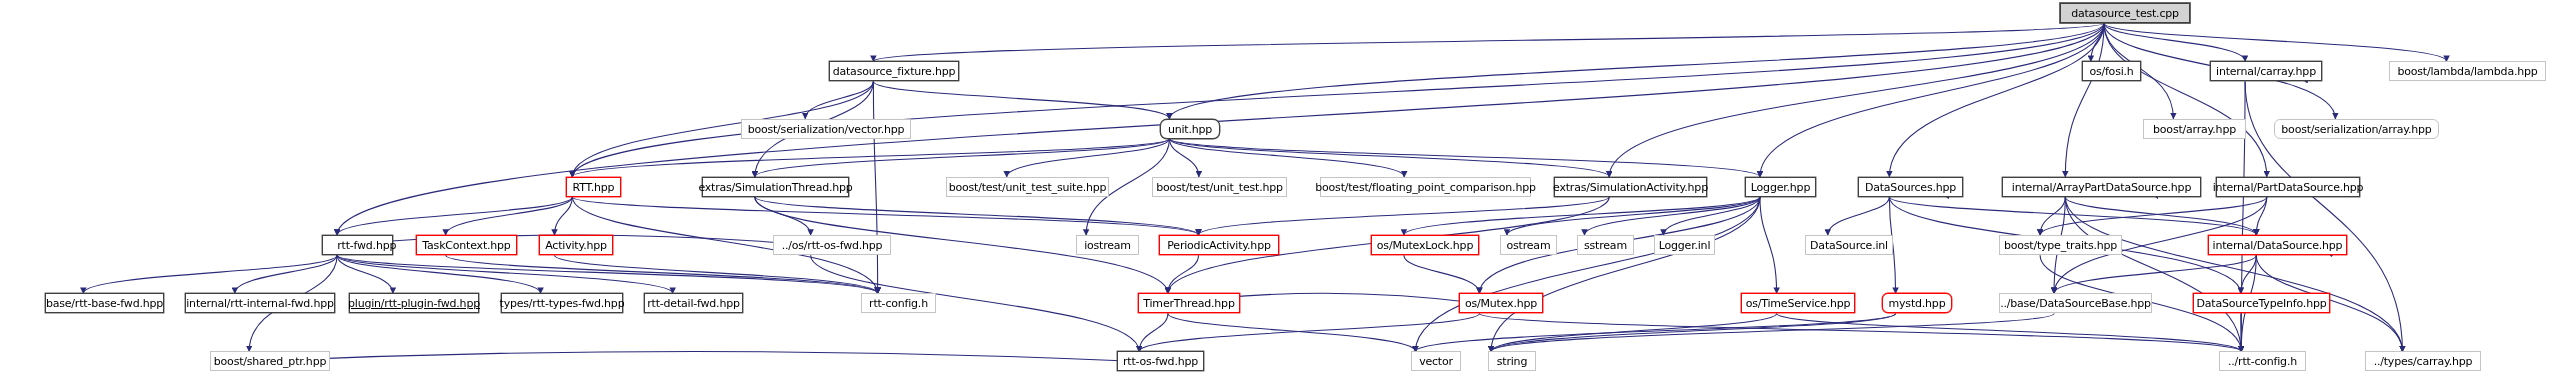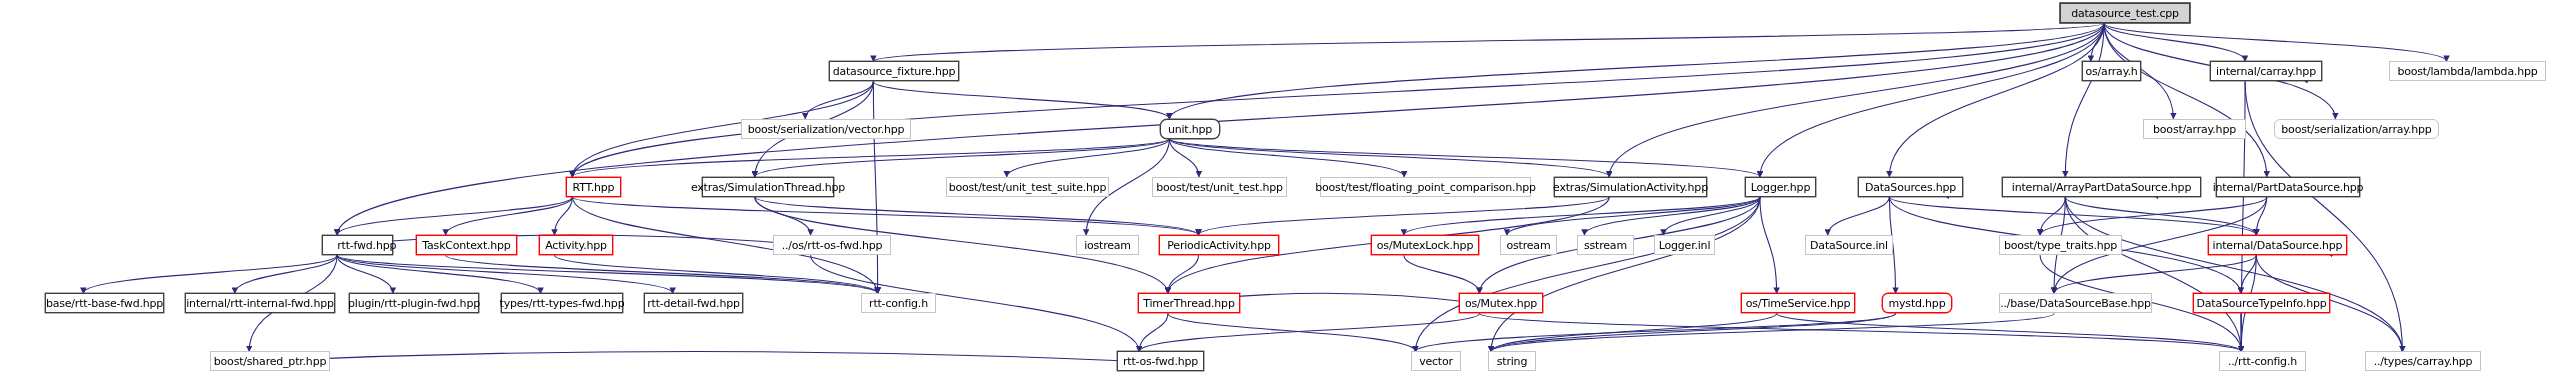--- a/index.html
+++ b/index.html
@@ -159,29 +159,29 @@
         <path d="M 2446 404 C 2446 426.05, 1924 426.05, 1924 453" fill="none" stroke="#2a2a7a" stroke-width="1.4" marker-end="url(#arrow)"></path>
         <path d="M 2891.5 404 C 2891.5 426.05, 2892 426.05, 2892 453" fill="none" stroke="#2a2a7a" stroke-width="1.4" marker-end="url(#arrow)"></path>
         <path d="M 321.5 466 Q 895.75 440 1470 466" fill="none" stroke="#2a2a7a" stroke-width="1.4" marker-end="url(#arrow)"></path>
         <path d="M 2650.5 404 C 2650.5 426.05, 1924 426.05, 1924 453" fill="none" stroke="#2a2a7a" stroke-width="1.4" marker-end="url(#arrow)"></path>
         <path d="M 2632.5 329 C 2632.5 384.8, 2892 384.8, 2892 453" fill="none" stroke="#2a2a7a" stroke-width="1.4" marker-end="url(#arrow)"></path>
       </g>
   </svg>
   <div id="node-layer">
       <div class="node root" style="left: 2039px; top: 3.1px; width: 130px;">datasource_test.cpp</div>
       <div class="node hdr" style="left: 808px; top: 61px; width: 130px;">datasource_fixture.hpp</div>
-      <div class="node hdr" style="left: 2061px; top: 61px; width: 59px;">os/array.h</div>
+      <div class="node hdr" style="left: 2061px; top: 61px; width: 59px;">os/fosi.h</div>
       <div class="node hdr" style="left: 2189px; top: 61px; width: 112px;">internal/carray.hpp</div>
       <div class="node ext" style="left: 2368px; top: 61px; width: 157px;">boost/lambda/lambda.hpp</div>
       <div class="node ext" style="left: 720px; top: 119px; width: 170px;">boost/serialization/vector.hpp</div>
       <div class="node hdr" style="left: 1139px; top: 119px; width: 60px; border-radius: 7px;">unit.hpp</div>
       <div class="node ext" style="left: 2122px; top: 119px; width: 103px;">boost/array.hpp</div>
       <div class="node ext" style="left: 2253px; top: 119px; width: 165px; border-radius: 6px;">boost/serialization/array.hpp</div>
       <div class="node red" style="left: 545px; top: 177px; width: 55px;">RTT.hpp</div>
-      <div class="node hdr" style="left: 681px; top: 177px; width: 132px;">extras/SimulationThread.hpp</div>
+      <div class="node hdr" style="left: 681px; top: 177px; width: 147px;">extras/SimulationThread.hpp</div>
       <div class="node ext" style="left: 925px; top: 177px; width: 163px;">boost/test/unit_test_suite.hpp</div>
       <div class="node ext" style="left: 1131px; top: 177px; width: 135px;">boost/test/unit_test.hpp</div>
       <div class="node ext" style="left: 1299px; top: 177px; width: 211px;">boost/test/floating_point_comparison.hpp</div>
       <div class="node hdr" style="left: 1533px; top: 177px; width: 153px;">extras/SimulationActivity.hpp</div>
       <div class="node hdr" style="left: 1724px; top: 177px; width: 71px;">Logger.hpp</div>
       <div class="node hdr" style="left: 1837px; top: 177px; width: 105px;">DataSources.hpp</div>
       <div class="node hdr" style="left: 1981px; top: 177px; width: 199px;">internal/ArrayPartDataSource.hpp</div>
       <div class="node hdr" style="left: 2195px; top: 177px; width: 144px;">internal/PartDataSource.hpp</div>
       <div class="node hdr" style="left: 301px; top: 235px; width: 71px; padding-left: 23px;">rtt-fwd.hpp</div>
       <div class="node red" style="left: 395px; top: 235px; width: 101px;">TaskContext.hpp</div>
@@ -191,21 +191,21 @@
       <div class="node red" style="left: 1138px; top: 235px; width: 120px;">PeriodicActivity.hpp</div>
       <div class="node red" style="left: 1350px; top: 235px; width: 108px;">os/MutexLock.hpp</div>
       <div class="node ext" style="left: 1479px; top: 235px; width: 57px;">ostream</div>
       <div class="node ext" style="left: 1556px; top: 235px; width: 57px;">sstream</div>
       <div class="node ext" style="left: 1633px; top: 235px; width: 61px;">Logger.inl</div>
       <div class="node ext" style="left: 1784px; top: 235px; width: 88px;">DataSource.inl</div>
       <div class="node ext" style="left: 1978px; top: 235px; width: 123px;">boost/type_traits.hpp</div>
       <div class="node red" style="left: 2187px; top: 235px; width: 139px;">internal/DataSource.hpp</div>
       <div class="node hdr" style="left: 24px; top: 293px; width: 119px;">base/rtt-base-fwd.hpp</div>
       <div class="node hdr" style="left: 164px; top: 293px; width: 150px;">internal/rtt-internal-fwd.hpp</div>
-      <div class="node hdr" style="left: 328px; top: 293px; width: 130px;">plugin/rtt-plugin-fwd.hpp</div>
+      <div class="node hdr" style="left: 328px; top: 293px; width: 130px; text-decoration: underline;">plugin/rtt-plugin-fwd.hpp</div>
       <div class="node hdr" style="left: 480px; top: 293px; width: 122px;">types/rtt-types-fwd.hpp</div>
       <div class="node hdr" style="left: 623px; top: 293px; width: 99px;">rtt-detail-fwd.hpp</div>
       <div class="node ext" style="left: 840px; top: 293px; width: 75px;">rtt-config.h</div>
       <div class="node red" style="left: 1117px; top: 293px; width: 102px;">TimerThread.hpp</div>
       <div class="node red" style="left: 1438px; top: 293px; width: 84px;">os/Mutex.hpp</div>
       <div class="node red" style="left: 1720px; top: 293px; width: 114px;">os/TimeService.hpp</div>
       <div class="node red" style="left: 1861px; top: 293px; width: 70px; border-radius: 6px;">mystd.hpp</div>
       <div class="node ext" style="left: 1978px; top: 293px; width: 153px;">../base/DataSourceBase.hpp</div>
       <div class="node red" style="left: 2172px; top: 293px; width: 137px;">DataSourceTypeInfo.hpp</div>
       <div class="node ext" style="left: 189px; top: 351px; width: 120px;">boost/shared_ptr.hpp</div>

